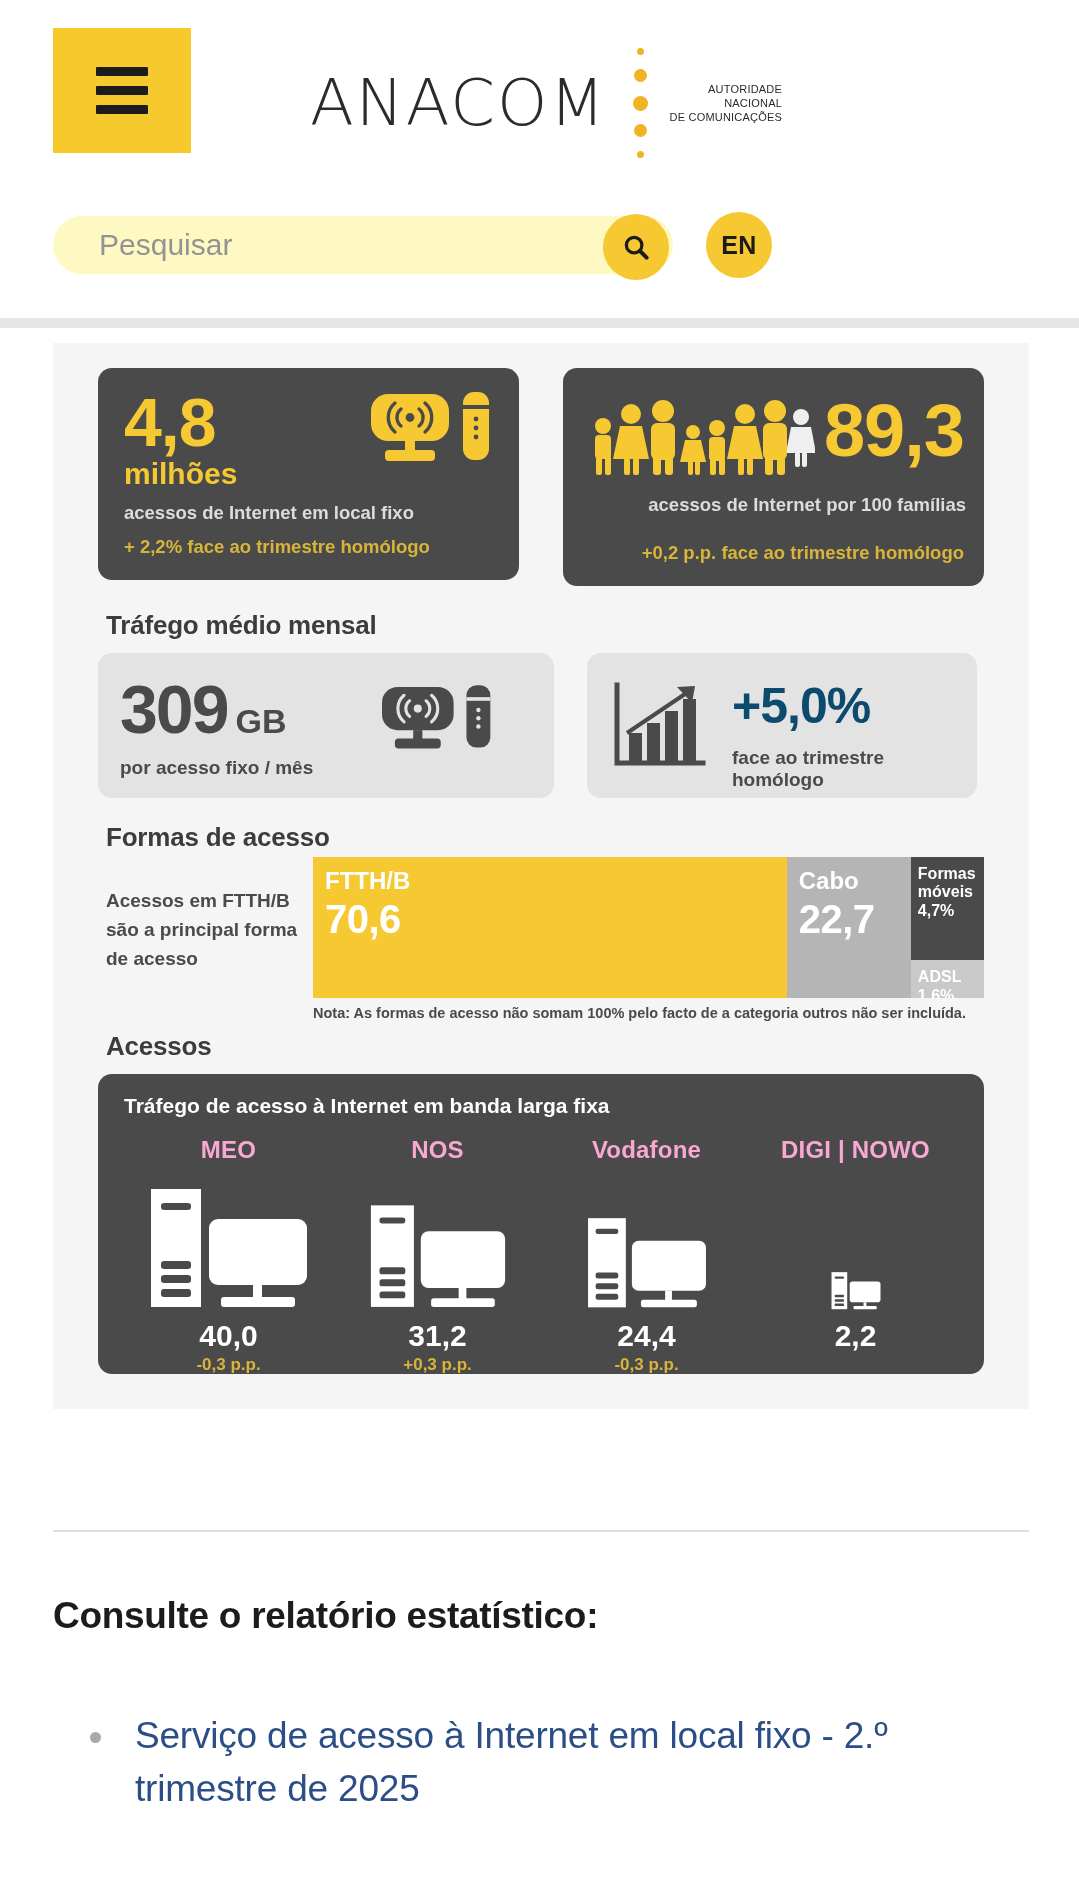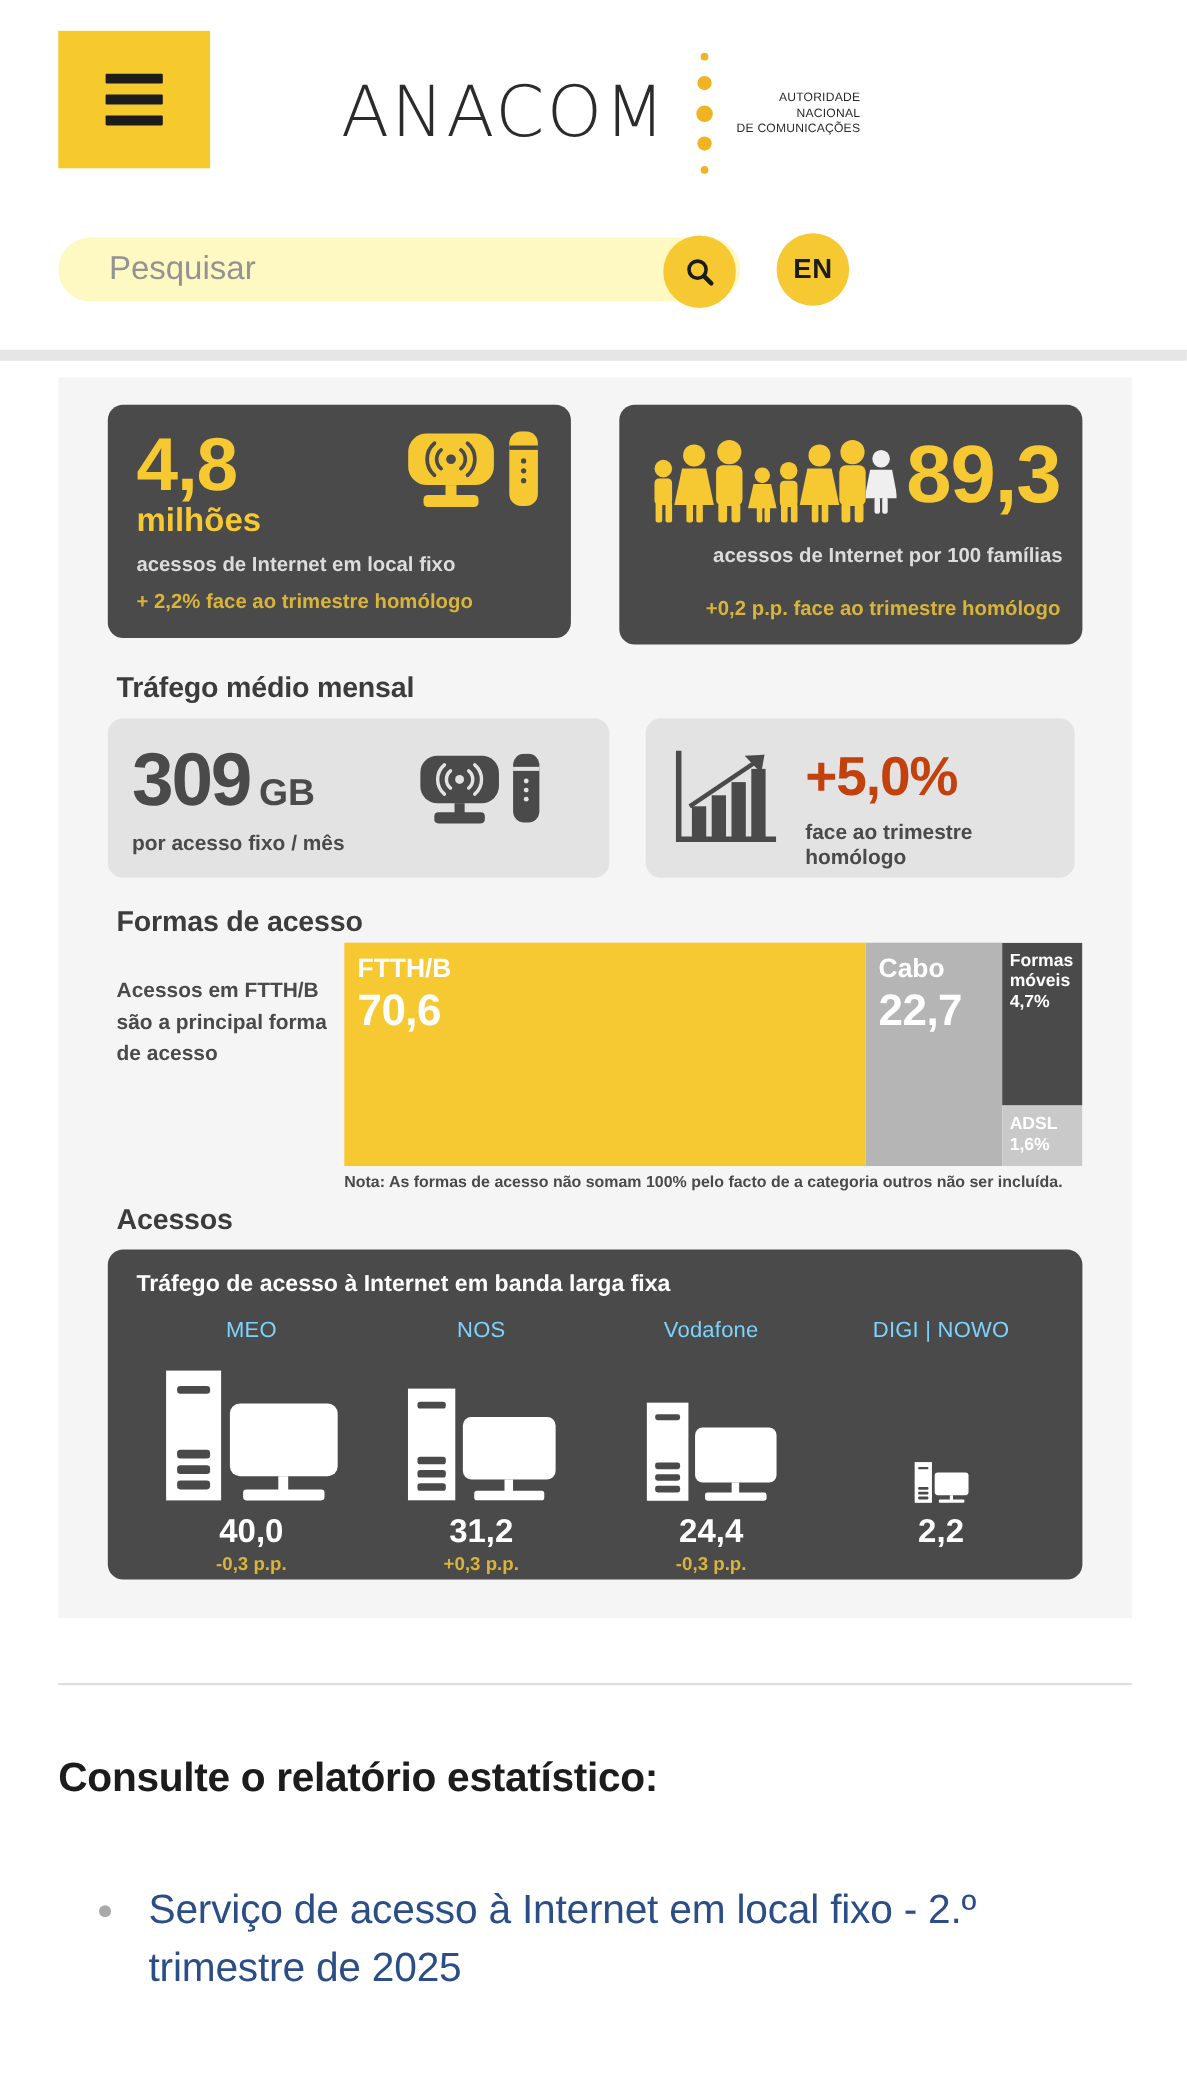--- a/index.html
+++ b/index.html
@@ -155,32 +155,32 @@
   .traffic-row { display: flex; gap: 33px; }
   .tcard {
     background: #E3E3E3; border-radius: 14px;
     height: 145px; position: relative;
   }
   .tcard-a { width: 456px; padding: 22px 0 0 22px; }
   .tcard-b { width: 390px; padding: 22px 0 0 22px; }
   .gb-num { font-size: 68px; color: #4A4A4A; font-weight: bold; line-height: 1; letter-spacing: -2px; }
   .gb-unit { font-size: 34px; color: #4A4A4A; font-weight: bold; margin-left: 8px; }
   .gb-sub { font-size: 19px; color: #4A4A4A; font-weight: bold; margin-top: 14px; }
-  .pct-num { font-size: 50px; color: #c2410c; font-weight: bold; line-height: 1; letter-spacing: -1px; }
+  .pct-num { font-size: 50px; color: #0c4a6e; font-weight: bold; line-height: 1; letter-spacing: -1px; }
   .pct-sub { font-size: 19px; color: #4A4A4A; font-weight: bold; margin-top: 16px; }
   .tcard-b .inner { position: absolute; left: 145px; top: 28px; }
   .tcard-a .router-dark { position: absolute; right: 60px; top: 32px; }
   .chart-ico { position: absolute; left: 24px; top: 28px; }
 
   
   .formas-wrap { display: flex; margin-top: 4px; }
   .formas-text { width: 215px; padding: 30px 6px 0 8px; }
   .formas-text p { font-size: 19px; color: #4A4A4A; line-height: 1.52; font-weight: 600; }
   .formas-bar-area { flex: 1; }
-  .stack-bar { display: flex; height: 203px; }
+  .stack-bar { display: flex; height: 141px; }
   .seg { position: relative; color: #fff; overflow: hidden; }
   .seg-ftth { background: #F6C832; }
   .seg-cabo { background: #B5B5B5; }
   .seg-col { display: flex; flex-direction: column; }
   .seg-mob { background: #4A4A4A; }
   .seg-adsl { background: #C9C9C9; }
   .seg-lbl { font-size: 24px; font-weight: 600; line-height: 1; padding: 12px 0 0 12px; }
   .seg-val { font-size: 40px; font-weight: bold; line-height: 1; padding: 6px 0 0 12px; letter-spacing: -0.5px; }
   .seg-small-lbl { font-size: 16px; font-weight: 600; line-height: 1.12; padding: 8px 0 0 7px; }
   .seg-small-val { font-size: 16px; font-weight: 600; line-height: 1.1; padding: 1px 0 0 7px; }
@@ -191,21 +191,21 @@
 
   
   .quotas-box {
     background: #4A4A4A; border-radius: 14px;
     margin-top: 12px; height: 300px; padding: 20px 24px 0 26px;
     position: relative;
   }
   .quotas-head { font-size: 21px; color: #fff; font-weight: bold; }
   .op-grid { display: flex; margin-top: 18px; }
   .op-col { flex: 1; text-align: center; position: relative; }
-  .op-name { font-size: 20px; color: #7dd3fc; font-weight: 400; letter-spacing: 0.2px;}
+  .op-name { font-size: 24px; color: #f9a8d4; font-weight: 700; letter-spacing: 0.2px;}
   .op-icon-area { height: 135px; display: flex; align-items: flex-end; justify-content: center; margin-top: 12px; }
   .op-val { font-size: 30px; color: #fff; font-weight: bold; margin-top: 8px; }
   .op-delta { font-size: 17px; color: #D9B43A; font-weight: bold; margin-top: 2px; min-height: 20px; }
 
   
   .bottom-rule {
     position: absolute; left: 53px; top: 1530px;
     width: 976px; height: 2px; background: #DDDDDD;
   }
   .consulte {

